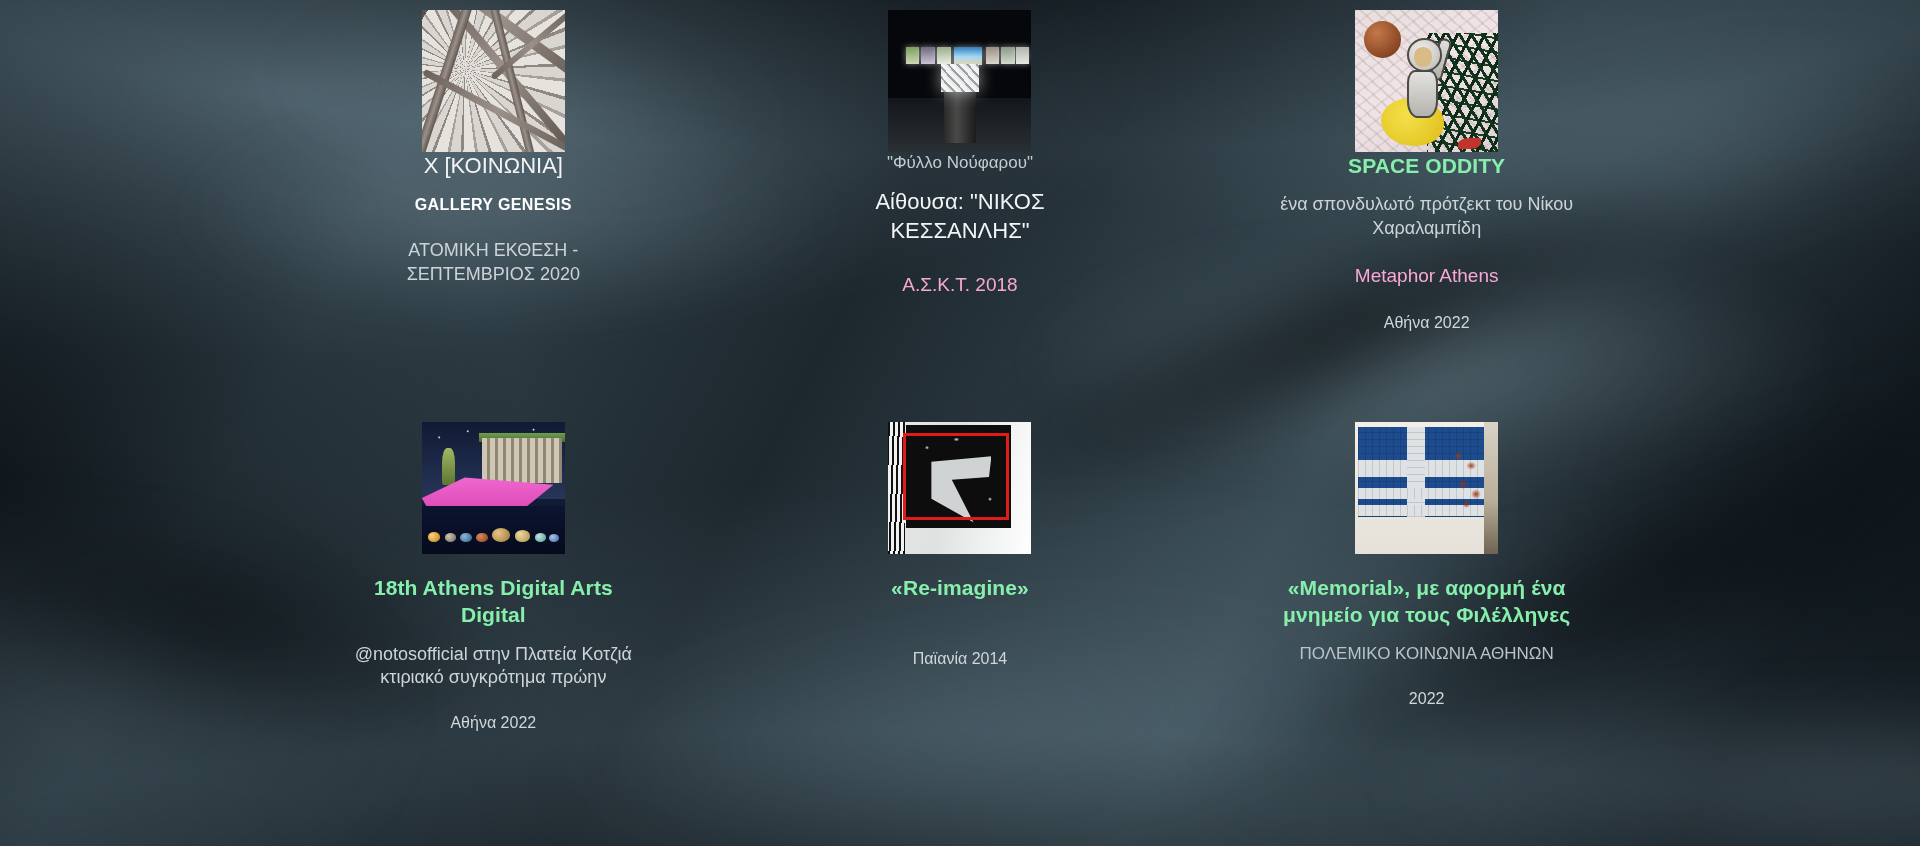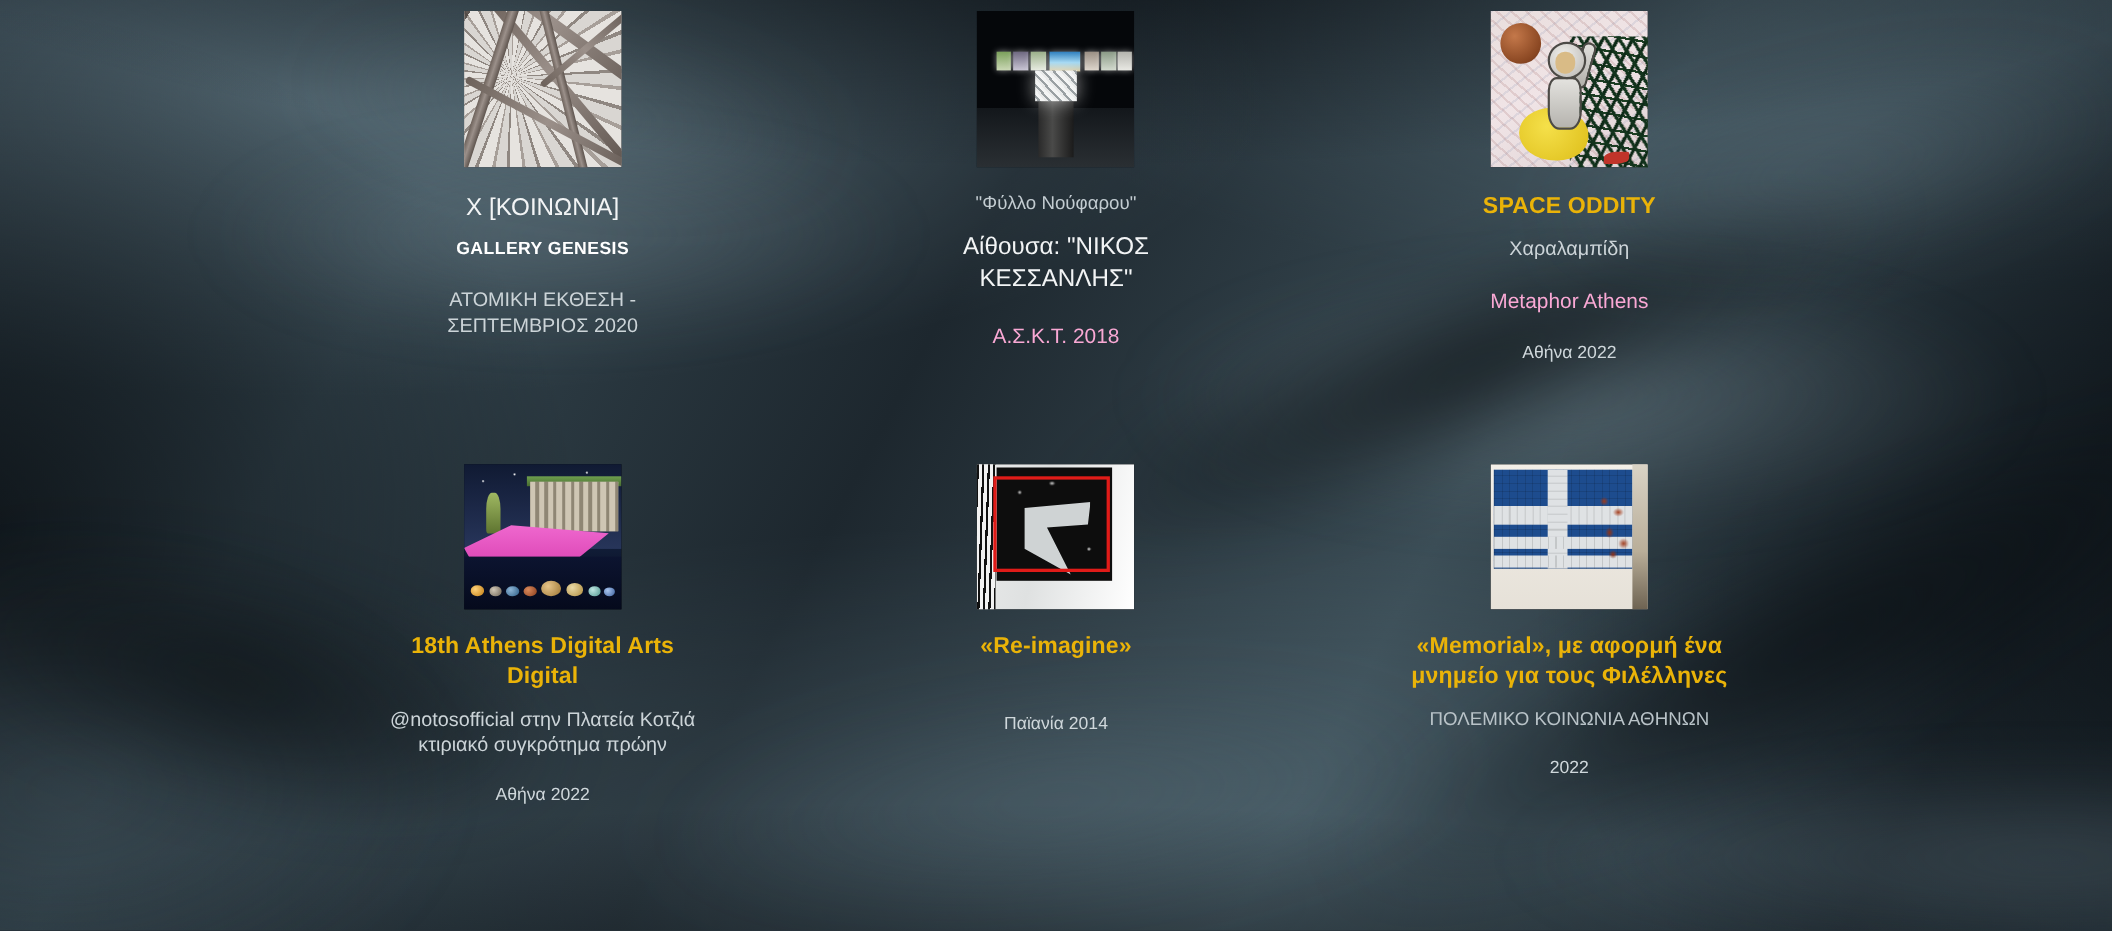--- a/index.html
+++ b/index.html
@@ -91,29 +91,29 @@
   .thumb {
     width: 143px;
     height: 142px;
     overflow: hidden;
     position: relative;
     flex: none;
     background: #0c1114;
   }
   .card.row2 .thumb { width: 143px; height: 132px; }
 
-  .caption { margin-top: 22px; width: 100%; }
+  .caption { width: 100%; }
   .card.row2 .caption { margin-top: 20px; }
 
   .ln { display: block; line-height: 1.3; }
 
   .t-title-bold {
     font-size: 21px;
     font-weight: 700;
-    color: #eab308;
+    color: #86efac;
     letter-spacing: .1px;
   }
   .t-title-light {
     font-size: 22px;
     font-weight: 400;
     color: #f2f4f5;
   }
   .t-sub-bold {
     font-size: 16px;
     font-weight: 700;
@@ -370,20 +370,21 @@
         <div class="astro-arm"></div>
         <div class="astro-body"></div>
         <div class="astro-head"></div>
         <div class="astro-face"></div>
         <div class="red-bit"></div>
       </div>
     </div>
     <div class="caption">
       <span class="ln t-title-bold">SPACE ODDITY</span>
       <div class="gap-sm"></div>
+      <span class="ln t-body">ένα σπονδυλωτό πρότζεκτ του Νίκου</span>
       <span class="ln t-body">Χαραλαμπίδη</span>
       <div class="gap-md"></div>
       <span class="ln t-mid">Metaphor Athens</span>
       <div class="gap-md"></div>
       <span class="ln t-small">Αθήνα 2022</span>
     </div>
   </div>
 
   <div class="card row2">
     <div class="thumb">

